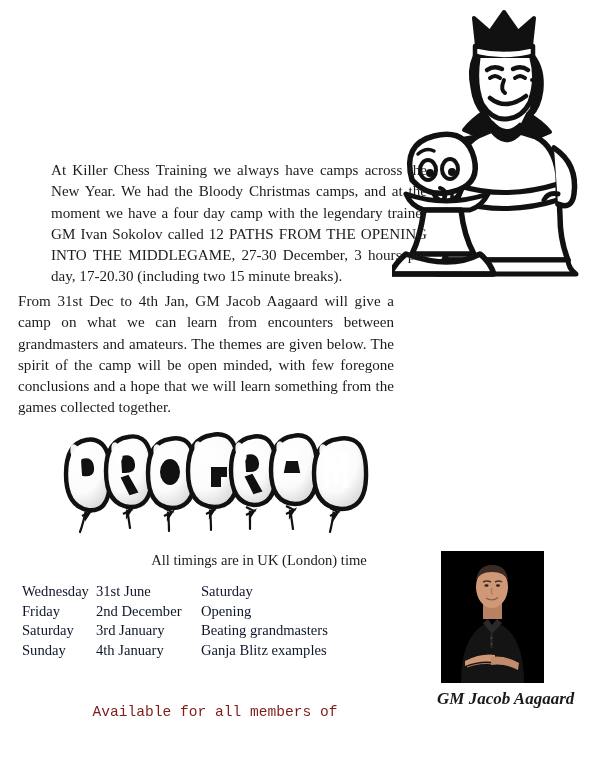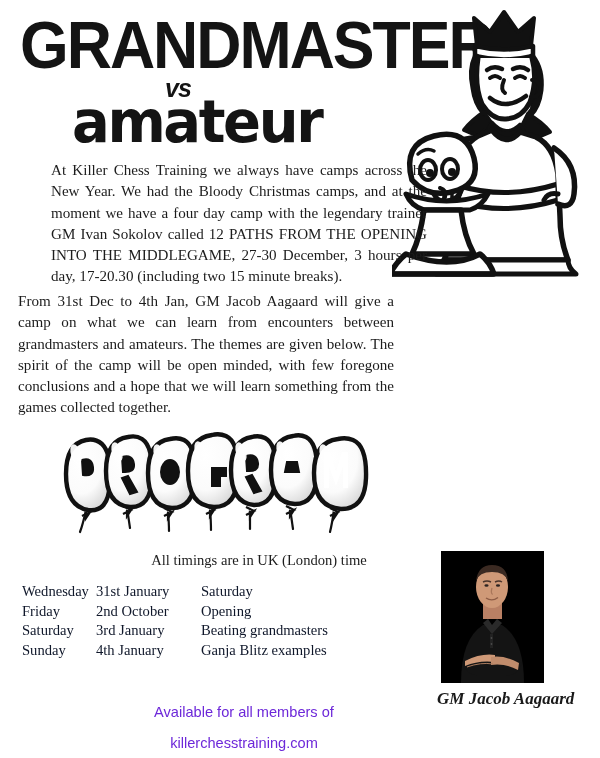--- a/index.html
+++ b/index.html
@@ -157,23 +157,22 @@
     font-style: italic;
     font-size: 17px;
     color: #1a1a1a;
     white-space: nowrap;
     margin-left: -4px;
   }
 
   
   .footer-line {
     position: absolute;
-    font-family: Liberation Sans, sans-serif;
-    color: #6d28d9;
-    margin-left: 29px;
+    font-family: Liberation Mono, monospace;
+    color: #7f1d1d;
   }
   #footer-available {
     left: 0;
     top: 704px;
     width: 430px;
     text-align: center;
     font-size: 14.6px;
   }
   #footer-site {
     left: 0;
@@ -181,25 +180,20 @@
     width: 430px;
     text-align: center;
     font-size: 14.6px;
   }
 </style>
 </head>
 <body>
 
 <div id="poster">
 
-  <div class="headline-block">
-    <div class="headline-main">GRANDMASTER</div>
-    <div class="headline-vs">vs</div>
-    <div class="headline-sub">amateur</div>
-  </div>
 
   <div class="mascot">
     <svg viewBox="0 0 208 282" xmlns="http://www.w3.org/2000/svg">
       <g fill="none" stroke="#111" stroke-width="5.5" stroke-linejoin="round" stroke-linecap="round">
 
         <path d="M85 38 L82 10 L98 24 L112 4 L126 24 L142 10 L139 38 Z" fill="#111" stroke="#111" stroke-width="4"></path>
 
         <path d="M83 38 Q112 45 141 38 L141 48 Q112 55 83 48 Z" fill="#fff" stroke="#111" stroke-width="4.5"></path>
 
         <path d="M84 49 Q78 62 82 80 Q84 95 92 104" fill="#111" stroke="#111" stroke-width="7"></path>
@@ -340,26 +334,26 @@
       </g>
     </svg>
   </div>
 
   <div class="timings-note">All timings are in UK (London) time</div>
 
   <table class="schedule">
     <tbody>
       <tr>
         <td class="col-day">Wednesday</td>
-        <td class="col-date">31st January</td>
+        <td class="col-date">31st June</td>
         <td class="col-theme">Saturday</td>
       </tr>
       <tr>
         <td class="col-day">Friday</td>
-        <td class="col-date">2nd October</td>
+        <td class="col-date">2nd December</td>
         <td class="col-theme">Opening</td>
       </tr>
       <tr>
         <td class="col-day">Saturday</td>
         <td class="col-date">3rd January</td>
         <td class="col-theme">Beating grandmasters</td>
       </tr>
       <tr>
         <td class="col-day">Sunday</td>
         <td class="col-date">4th January</td>
@@ -400,15 +394,14 @@
         <path d="M22 112 q14 -10 30 -8 q16 2 29 8 q-3 12 -16 13 l-28 0 q-13 -2 -15 -13 Z" fill="#141414"></path>
         <path d="M24 110 q16 -8 30 -6 l0 7 q-16 -2 -30 4 Z" fill="#cf9977"></path>
         <path d="M78 112 q-14 -8 -28 -6 l0 8 q14 -2 27 5 Z" fill="#c08c6c"></path>
         <path d="M26 116 q14 -5 26 -3" stroke="#a87a5d" stroke-width="1" fill="none"></path>
       </svg>
     </div>
     <div class="portrait-caption">GM Jacob Aagaard</div>
   </div>
 
   <div class="footer-line" id="footer-available">Available for all members of</div>
-  <div class="footer-line" id="footer-site">killerchesstraining.com</div>
 
 </div>
 
 </body></html>

